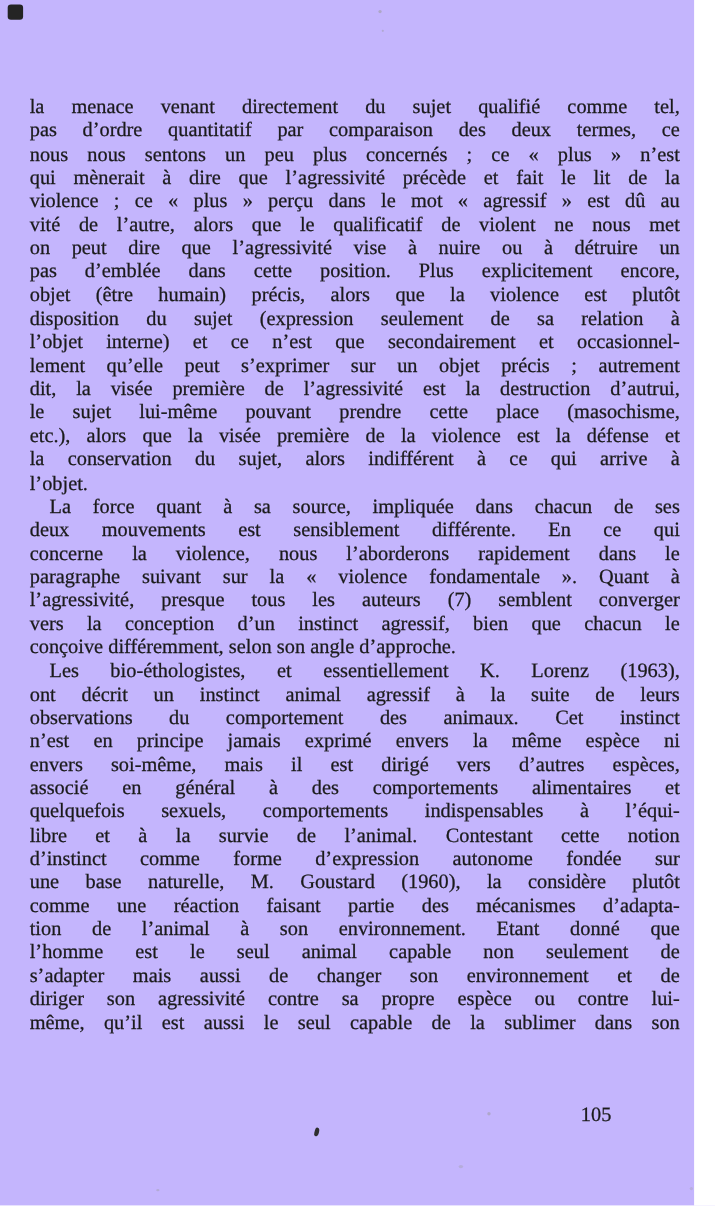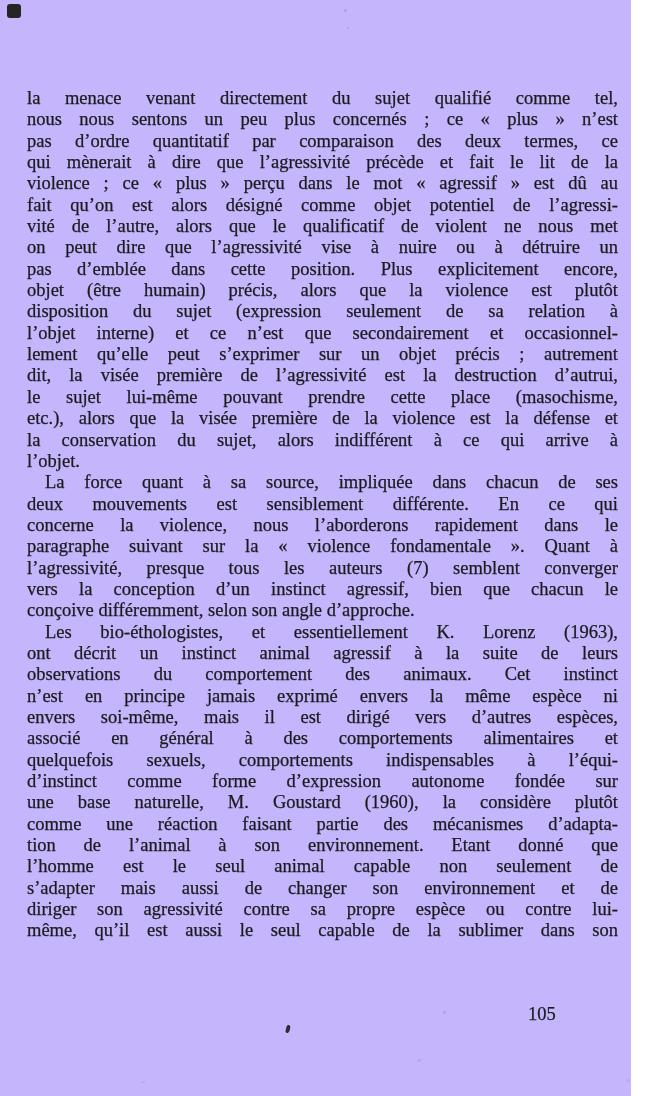--- a/index.html
+++ b/index.html
@@ -72,25 +72,24 @@
   <div class="speck s2"></div>
   <div class="speck s3"></div>
   <div class="speck s4"></div>
   <div class="speck s5"></div>
   <div class="speck s6"></div>
   <div class="speck s7"></div>
   <div class="speck s8"></div>
 
   <div class="text-block" id="text-block">
       <div class="line">la menace venant directement du sujet qualifié comme tel,</div>
+      <div class="line">pas d’ordre quantitatif par comparaison des deux termes, ce</div>
       <div class="line">nous nous sentons un peu plus concernés ; ce « plus » n’est</div>
-      <div class="line">pas d’ordre quantitatif par comparaison des deux termes, ce</div>
       <div class="line">qui mènerait à dire que l’agressivité précède et fait le lit de la</div>
       <div class="line">violence ; ce « plus » perçu dans le mot « agressif » est dû au</div>
-      <div class="line">fait qu’on est alors désigné comme objet potentiel de l’agressi-</div>
       <div class="line">vité de l’autre, alors que le qualificatif de violent ne nous met</div>
       <div class="line">on peut dire que l’agressivité vise à nuire ou à détruire un</div>
       <div class="line">pas d’emblée dans cette position. Plus explicitement encore,</div>
       <div class="line">objet (être humain) précis, alors que la violence est plutôt</div>
       <div class="line">disposition du sujet (expression seulement de sa relation à</div>
       <div class="line">l’objet interne) et ce n’est que secondairement et occasionnel-</div>
       <div class="line">lement qu’elle peut s’exprimer sur un objet précis ; autrement</div>
       <div class="line">dit, la visée première de l’agressivité est la destruction d’autrui,</div>
       <div class="line">le sujet lui-même pouvant prendre cette place (masochisme,</div>
       <div class="line">etc.), alors que la visée première de la violence est la défense et</div>
@@ -103,20 +102,21 @@
       <div class="line">l’agressivité, presque tous les auteurs (7) semblent converger</div>
       <div class="line">vers la conception d’un instinct agressif, bien que chacun le</div>
       <div class="line end">conçoive différemment, selon son angle d’approche.</div>
       <div class="line indent">Les bio-éthologistes, et essentiellement K. Lorenz (1963),</div>
       <div class="line">ont décrit un instinct animal agressif à la suite de leurs</div>
       <div class="line">observations du comportement des animaux. Cet instinct</div>
       <div class="line">n’est en principe jamais exprimé envers la même espèce ni</div>
       <div class="line">envers soi-même, mais il est dirigé vers d’autres espèces,</div>
       <div class="line">associé en général à des comportements alimentaires et</div>
       <div class="line">quelquefois sexuels, comportements indispensables à l’équi-</div>
+      <div class="line">libre et à la survie de l’animal. Contestant cette notion</div>
       <div class="line">d’instinct comme forme d’expression autonome fondée sur</div>
       <div class="line">une base naturelle, M. Goustard (1960), la considère plutôt</div>
       <div class="line">comme une réaction faisant partie des mécanismes d’adapta-</div>
       <div class="line">tion de l’animal à son environnement. Etant donné que</div>
       <div class="line">l’homme est le seul animal capable non seulement de</div>
       <div class="line">s’adapter mais aussi de changer son environnement et de</div>
       <div class="line">diriger son agressivité contre sa propre espèce ou contre lui-</div>
       <div class="line">même, qu’il est aussi le seul capable de la sublimer dans son</div>
     </div>
 

